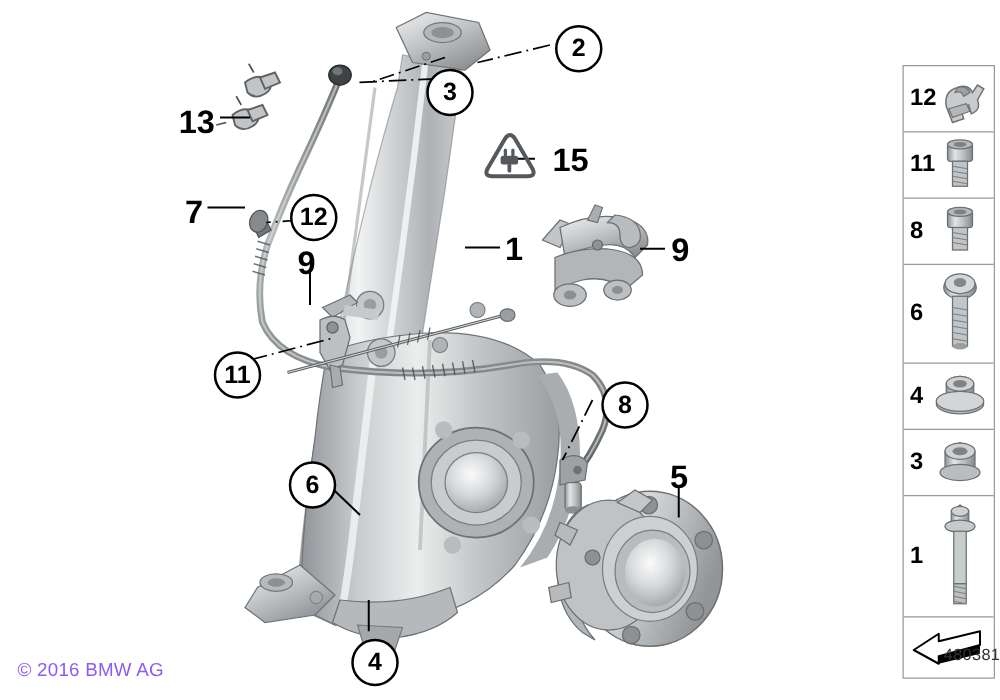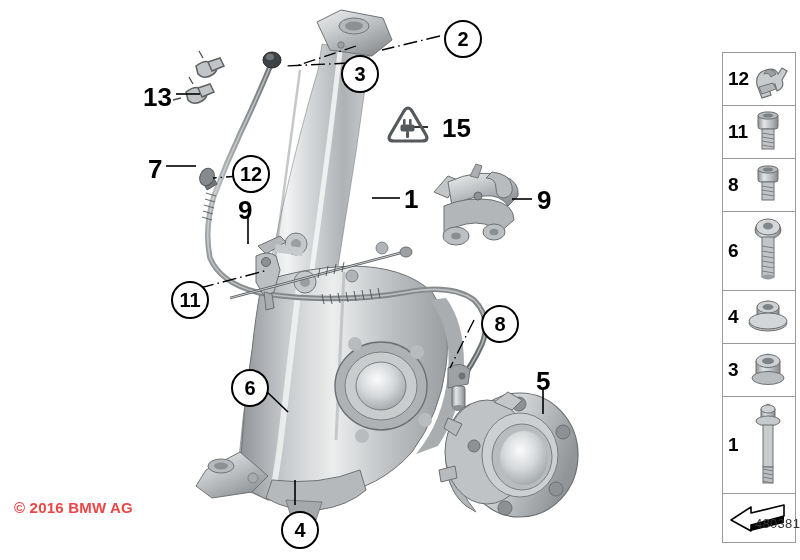--- a/index.html
+++ b/index.html
@@ -22,22 +22,22 @@
   .cell{position:relative;height:0;border-bottom:1.4px solid #9a9a9a;
         display:flex;align-items:center;}
   .cell:last-child{border-bottom:none;}
   .cell-num{font-size:19px;font-weight:bold;color:#000;
             margin-left:5px;width:20px;flex:0 0 auto;z-index:2;}
   .cell-art{position:absolute;right:4px;top:0;bottom:0;
             width:46px;display:flex;align-items:center;
             justify-content:center;}
 
   
-  #copyright{position:absolute;left:14px;top:499px;font-size:15px;
-             font-weight:bold;color:#ef4444;letter-spacing:.2px;}
+  #copyright{position:absolute;left:14px;top:528px;font-size:15px;
+             font-weight:normal;color:#8b5cf6;letter-spacing:.2px;}
   #dwgno{position:absolute;left:727px;top:516px;font-size:13px;
          color:#333;letter-spacing:.3px;margin-left:28px;}
 
   svg{display:block;}
 </style>
 </head>
 <body>
 
 <div id="page">
 

